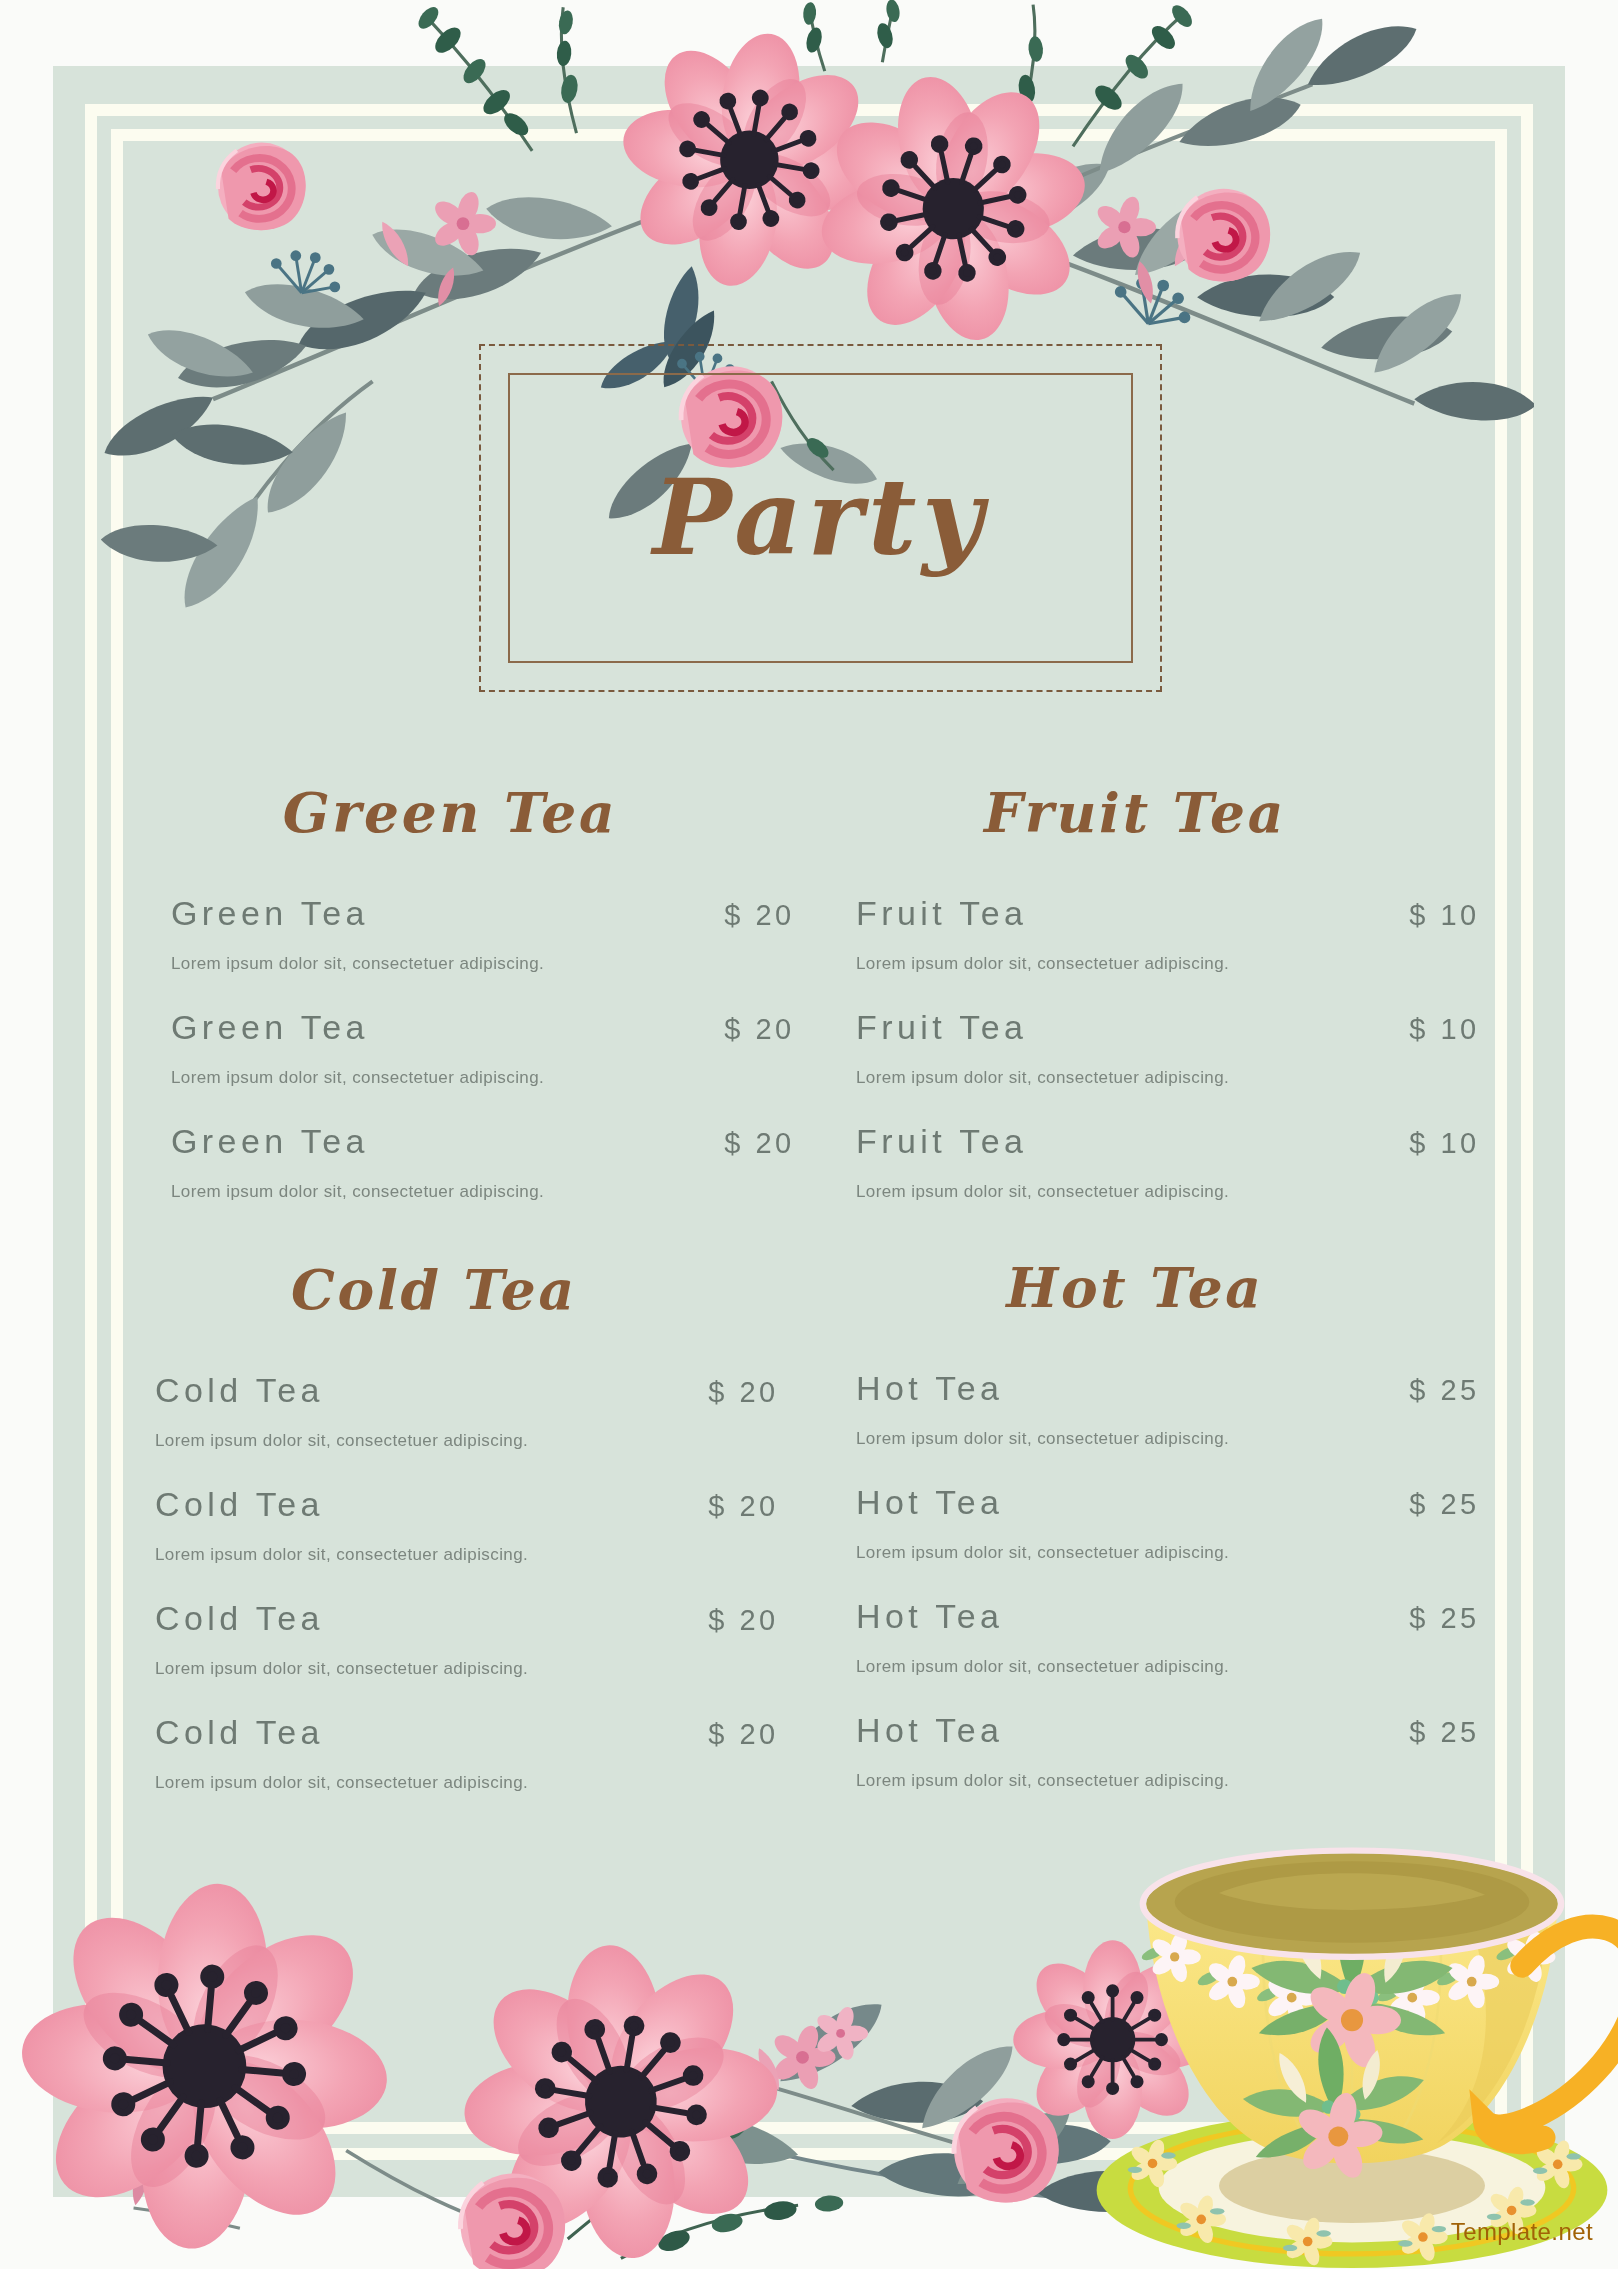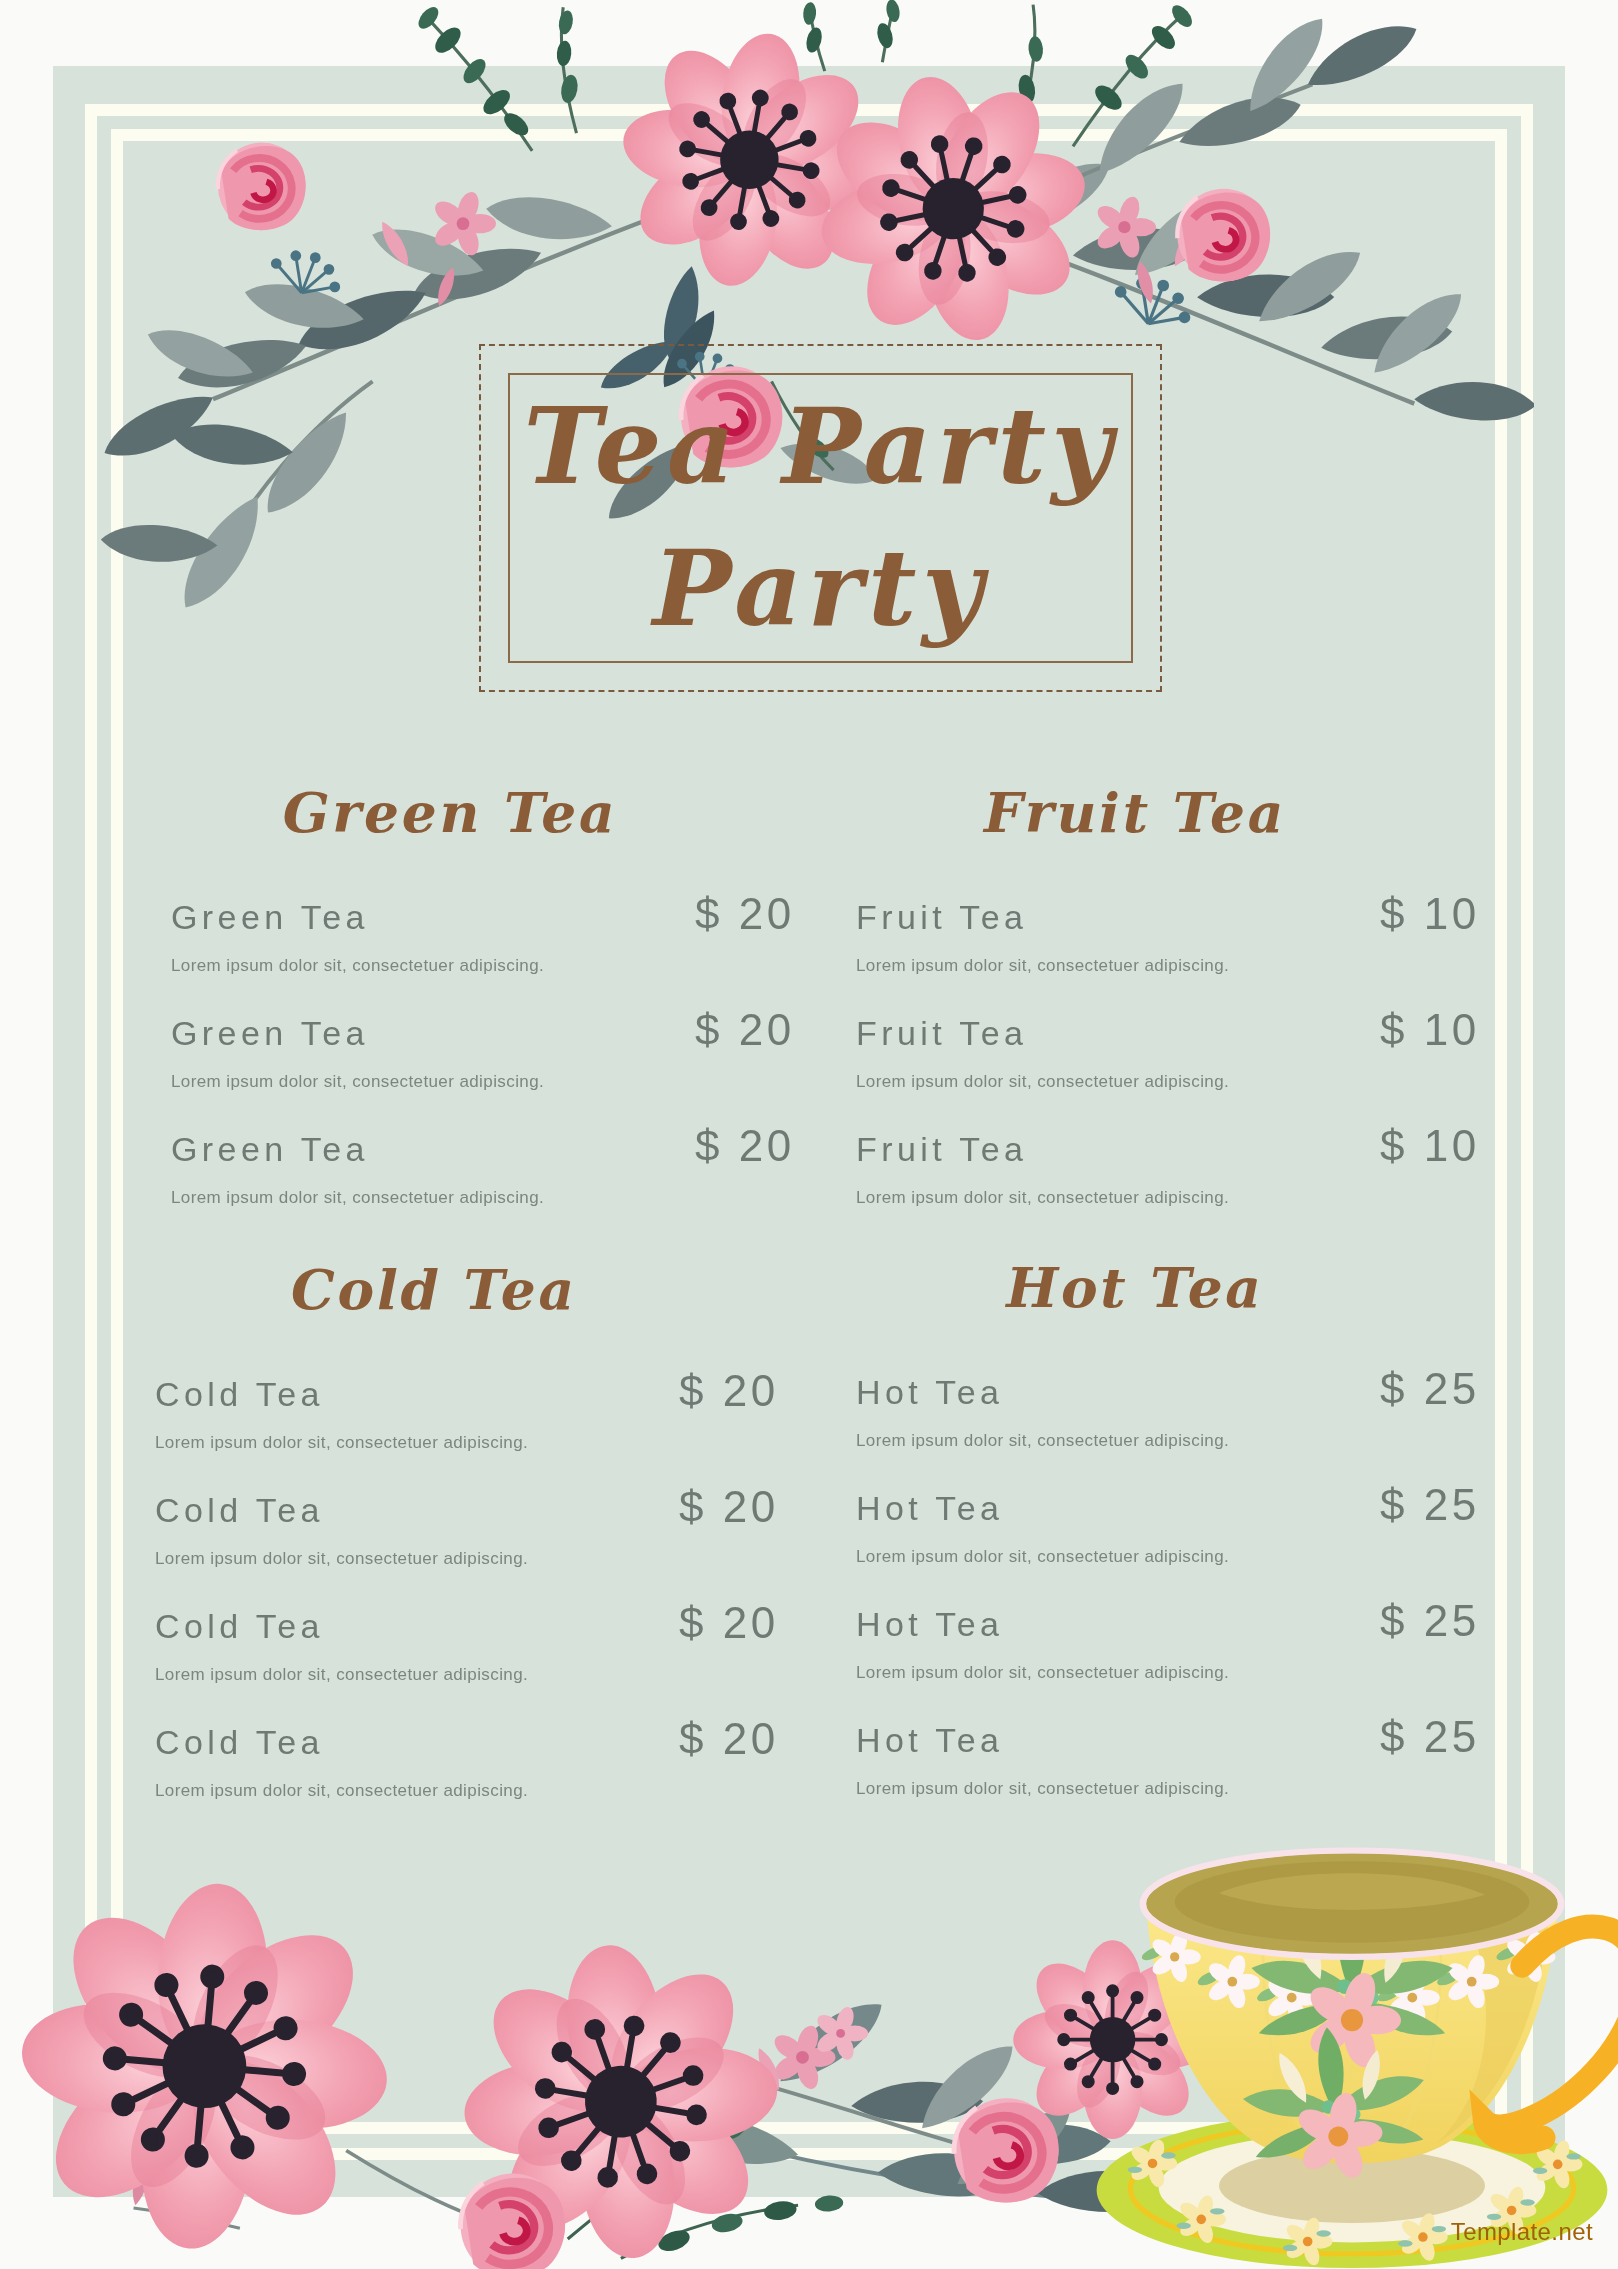--- a/index.html
+++ b/index.html
@@ -13,21 +13,21 @@
              border:2.7px dashed #7a5a3e;}
   .title-solid{position:absolute;inset:26.6px;border:2.7px solid #8b6a4a;display:flex;flex-direction:column;
              align-items:center;justify-content:center;gap:26.6px;}
   .script{font-family:"DejaVu Serif",cursive;font-style:italic;font-weight:bold;color:#8a5c38;}
   .title-line{font-size:105px;line-height:1.1;letter-spacing:5.3px;white-space:nowrap;}
   .menu-section{position:absolute;width:700px;}
   .menu-section h2{margin:0 0 48px 0;text-align:center;font-size:55px;letter-spacing:2.7px;}
   .item{margin:0 0 26.6px 0;}
   .row{display:flex;justify-content:space-between;align-items:baseline;padding:0 5.3px 0 71px;}
   .nm{font-size:34px;letter-spacing:4.4px;color:#6e7a73;line-height:41px;}
-  .pr{font-size:44px;letter-spacing:3.5px;color:#6e7a73;line-height:41px;text-align:right;}
+  .pr{font-size:29px;letter-spacing:3.5px;color:#6e7a73;line-height:41px;text-align:right;}
   .ds{padding-left:71px;margin-top:12.4px;font-size:17px;letter-spacing:0.4px;color:#7c867f;line-height:32px;}
   .s0{left:100px;top:780px;}  .s1{left:785px;top:780px;}
   .s2{left:84px;top:1257px;} .s3{left:785px;top:1255px;}
   .floral{position:absolute;pointer-events:none;}
   .watermark{position:absolute;right:25px;top:2218px;font-size:24px;color:#a16207;letter-spacing:0.4px;}
 </style>
 </head>
 <body>
 
 <svg width="0" height="0" style="position:absolute" aria-hidden="true">
@@ -244,21 +244,20 @@
       <path d="M780,430 C800,470 820,500 850,530" stroke="#4e6e5d" stroke-width="3.5" fill="none"></path>
       <use href="#ov" transform="translate(832,505) rotate(40) scale(0.9)" fill="#3a6a54"></use>
       <use href="#rose" transform="translate(735,470) scale(0.6)"></use>
     </g>
     <use href="#anem" transform="translate(755,180) scale(1.22) rotate(10)"></use>
     <use href="#anem" transform="translate(985,235) scale(1.28) rotate(-12)"></use>
   </svg>
 
   <div class="title-box">
     <div class="title-solid">
-      <div class="script title-line">Tea Party</div>
       <div class="script title-line">Party</div>
     </div>
   </div>
 
   <section class="menu-section s0">
     <h2 class="script">Green Tea</h2>
     <div class="item">
       <div class="row">
           <span class="nm">Green Tea</span>
           <span class="pr">$ 20</span>

